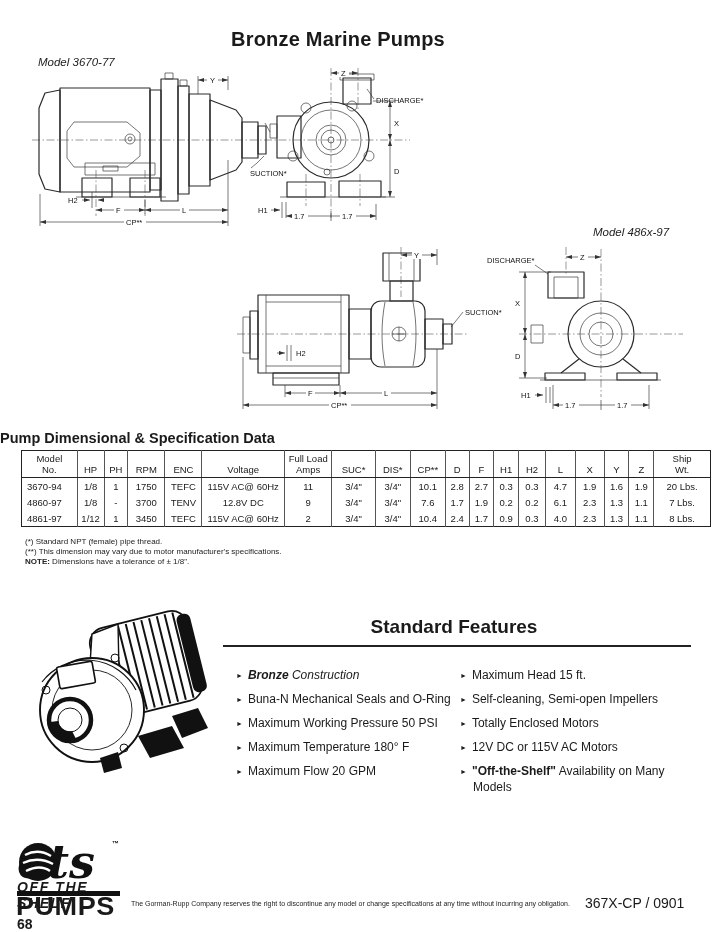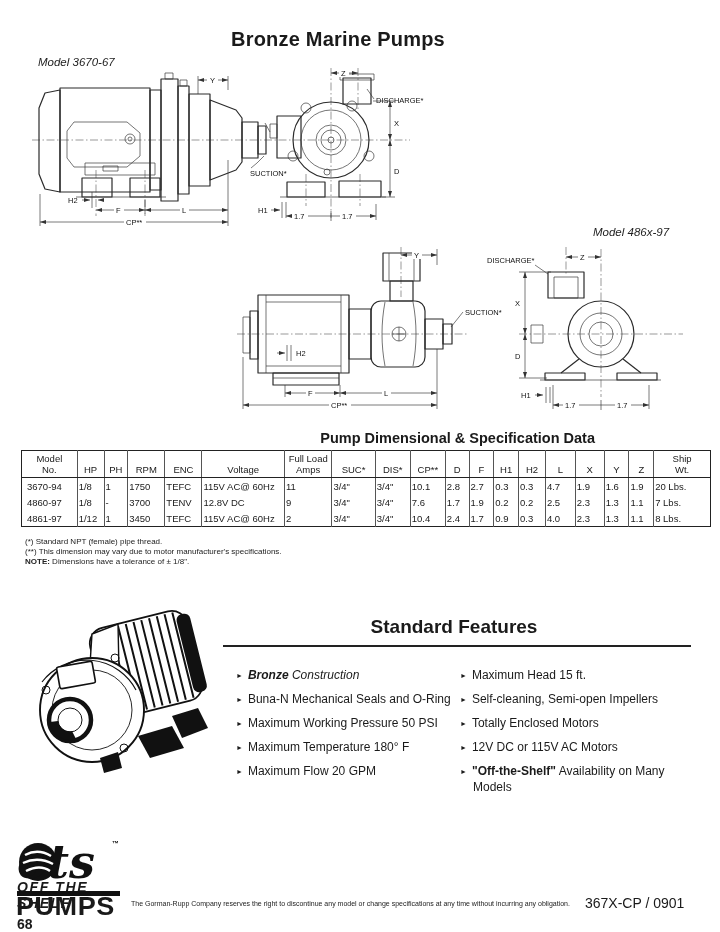--- a/index.html
+++ b/index.html
@@ -6,35 +6,35 @@
   .page {
     position:relative; width:720px; height:932px; background:#fff; overflow:hidden;
     font-family:"Liberation Sans", sans-serif; color:#1a1a1a;
   }
   .abs { position:absolute; }
 
   
   .main-title { top:28px; left:0; width:676px; text-align:center;
     font-size:20px; font-weight:bold; letter-spacing:0.2px; }
   .model-label { font-style:italic; font-size:11.5px; color:#222; }
-  .table-title { top:430px; left:0; width:595px; text-align:right;
+  .table-title { top:430px; left:0; width:595px; text-align:left;
     font-size:14.5px; font-weight:bold; }
   .features-title { top:616px; left:223px; width:462px; text-align:center;
     font-size:19px; font-weight:bold; }
   .features-rule { top:645px; left:223px; width:468px; height:2px; background:#222; }
 
   
   table.spec { position:absolute; top:450px; left:21px; width:690px;
     border-collapse:collapse; table-layout:fixed;
     border:1.6px solid #222; font-size:9.5px; }
   table.spec th { border-right:1px solid #555; border-bottom:1.4px solid #222;
     font-weight:normal; vertical-align:bottom; padding:2px 1px 2px; text-align:center; }
   table.spec th:last-child, table.spec td:last-child { border-right:none; }
   table.spec th span { display:block; line-height:11px; min-height:11px; }
-  table.spec td { border-right:1px solid #555; 
+  table.spec td { border-right:1px solid #555; text-align:center;
     height:16px; padding:0 1px; white-space:nowrap; overflow:hidden; }
   table.spec td:first-child { text-align:left; padding-left:5px; }
 
   .footnotes { top:537px; left:25px; font-size:8px; line-height:10px; color:#222; }
   .footnotes b { font-weight:bold; }
 
   
   ul.features { list-style:none; margin:0; padding:0; font-size:12px; }
   ul.features li { margin:0 0 8px 0; line-height:14px;
     padding-left:13px; text-indent:-13px; }
@@ -62,21 +62,21 @@
   svg text.lbl { font-family:"Liberation Sans", sans-serif; font-size:7.5px; fill:#111; }
   svg .wb { fill:#fff; }
 </style>
 </head>
 <body>
 
 <div class="page">
 
   <div class="abs main-title">Bronze Marine Pumps</div>
 
-  <div class="abs model-label" style="top:56px; left:38px;">Model 3670-67</div>
+  <div class="abs model-label" style="top:56px; left:38px;">Model 3670-77</div>
 
   <svg class="abs" style="top:66px; left:30px;" width="410" height="164" viewBox="0 0 410 164">
     <defs>
       <marker id="a1" markerWidth="6" markerHeight="4" refX="6" refY="2" orient="auto-start-reverse" markerUnits="userSpaceOnUse">
         <path d="M0,0 L6,2 L0,4 z" fill="#333"></path>
       </marker>
     </defs>
 
     <line class="cl" x1="2" y1="74" x2="380" y2="74"></line>
     <line class="cl" x1="301" y1="2" x2="301" y2="152"></line>
@@ -428,21 +428,21 @@
           <td>TENV</td>
           <td>12.8V DC</td>
           <td>9</td>
           <td>3/4"</td>
           <td>3/4"</td>
           <td>7.6</td>
           <td>1.7</td>
           <td>1.9</td>
           <td>0.2</td>
           <td>0.2</td>
-          <td>2.5</td>
+          <td>6.1</td>
           <td>2.3</td>
           <td>1.3</td>
           <td>1.1</td>
           <td>7 Lbs.</td>
         </tr>
         <tr>
           <td>4861-97</td>
           <td>1/12</td>
           <td>1</td>
           <td>3450</td>

